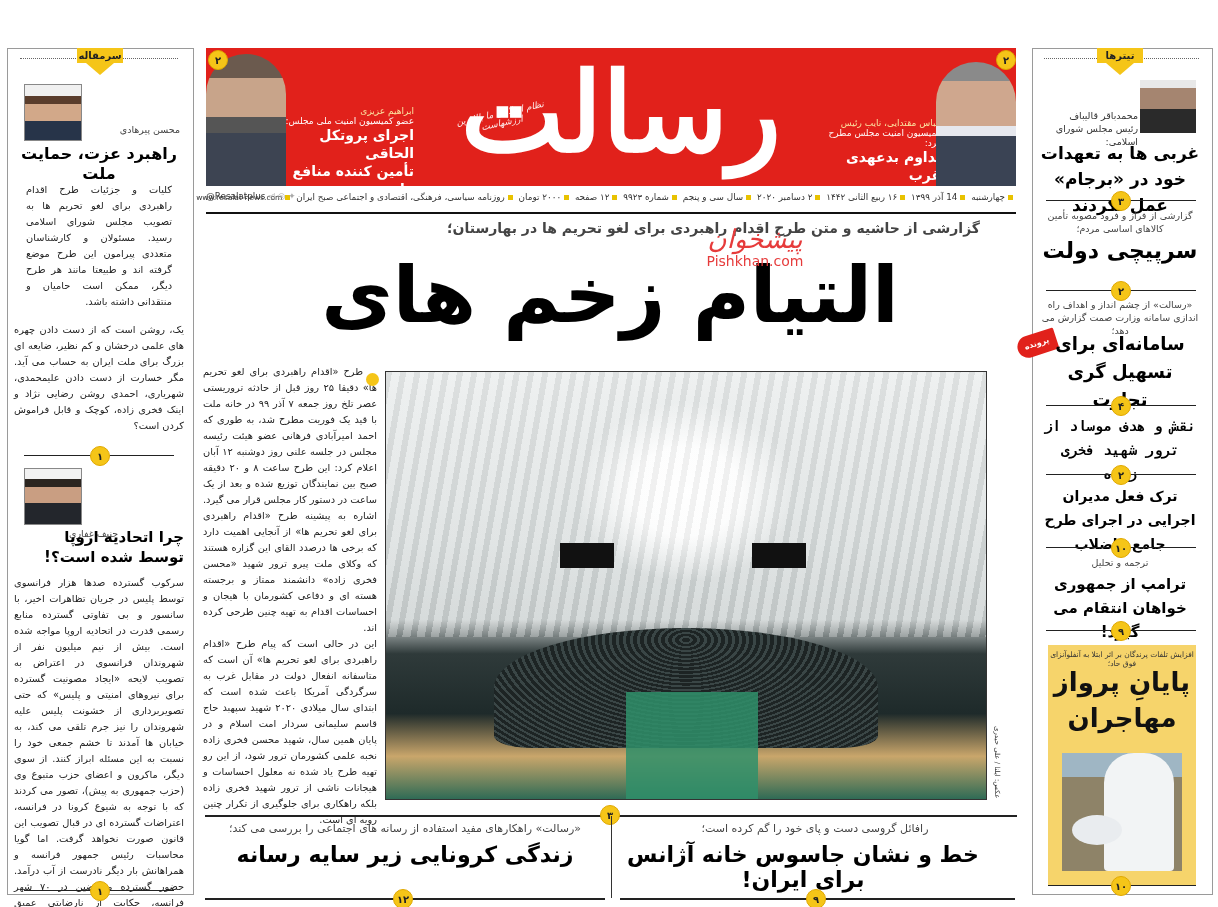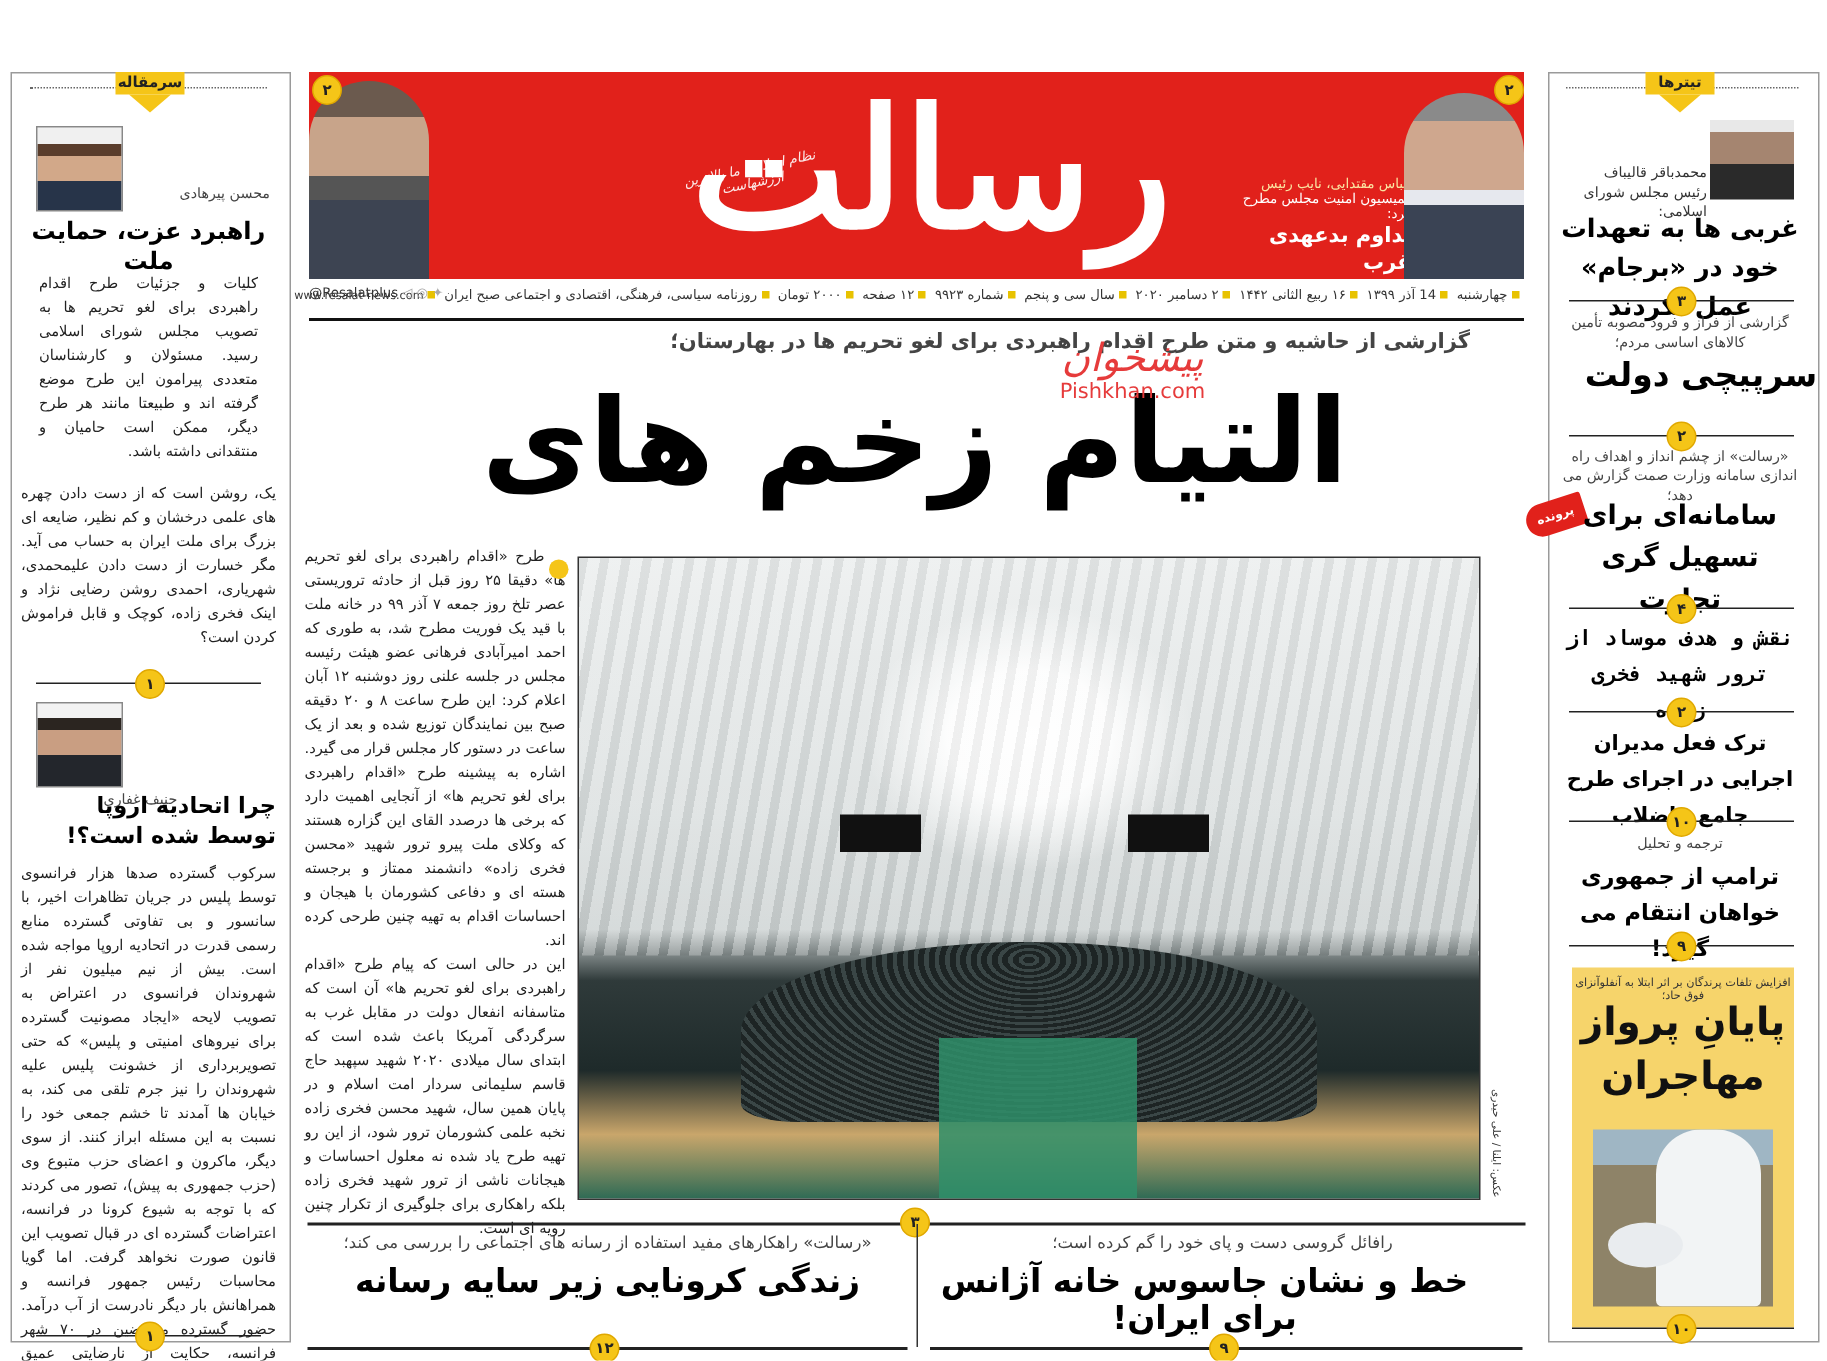--- a/index.html
+++ b/index.html
@@ -75,20 +75,26 @@
   #bird-photo .suit { position:absolute; left:42px; top:0; width:70px; height:118px; background:#f2f4f5; border-radius:30px 30px 4px 4px; }
   #bird-photo .bird { position:absolute; left:10px; top:62px; width:50px; height:30px; background:#e9ecef; border-radius:50%; }
 </style>
 </head>
 <body>
 
 <div id="masthead" class="abs">
 
   <div class="photo" style="left:0;top:6px;width:80px;height:132px;background:linear-gradient(180deg,#6b5a4e 0 18%,#c8a48a 18% 48%,#555 48% 60%,#3d4452 60% 100%);border-radius:40px 40px 0 0;"></div>
   <span class="badge abs" style="left:2px;top:2px;">۲</span>
+  <div class="mh-text" style="left:78px;top:58px;width:130px;">
+    <div class="mh-name">ابراهیم عزیزی</div>
+    <div class="mh-role">عضو کمیسیون امنیت ملی مجلس:</div>
+    <div class="mh-head">اجرای پروتکل الحاقی</div>
+    <div class="mh-head">تأمین کننده منافع ملی نیست</div>
+  </div>
 
   <div id="logo-motto">نظام اسلامی ما بالاترین ارزشهاست</div>
   <div id="logo">رسالت</div>
 
   <div class="mh-text" style="left:615px;top:70px;width:120px;">
     <div class="mh-name">عباس مقتدایی، نایب رئیس</div>
     <div class="mh-role">کمیسیون امنیت مجلس مطرح کرد:</div>
     <div class="mh-head">تداوم بدعهدی</div>
     <div class="mh-head">غرب</div>
   </div>
@@ -185,21 +191,21 @@
 <div class="photo" style="left:1140px;top:80px;width:56px;height:53px;background:linear-gradient(180deg,#e8e8e8 0 15%,#a58570 15% 55%,#2a2a2a 55% 100%);"></div>
 <div class="abs small" style="left:1040px;top:110px;width:98px;text-align:right;">
   <div>محمدباقر قالیباف</div>
   <div>رئیس مجلس شورای اسلامی:</div>
 </div>
 <div class="r-head abs" style="left:1040px;top:140px;width:160px;">غربی ها به تعهدات خود در «برجام» عمل نکردند</div>
 <div class="rule" style="left:1046px;top:200px;width:150px;height:1px;"></div>
 <span class="badge abs" style="left:1111px;top:191px;">۳</span>
 
 <div class="r-kick abs" style="left:1040px;top:209px;width:160px;">گزارشی از فراز و فرود مصوبه تأمین کالاهای اساسی مردم؛</div>
-<div class="r-head abs" style="left:1040px;top:238px;width:160px;font-size:22px;margin-left:14px;">سرپیچی دولت</div>
+<div class="r-head abs" style="left:1040px;top:238px;width:160px;font-size:22px;">سرپیچی دولت</div>
 <div class="rule" style="left:1046px;top:290px;width:150px;height:1px;"></div>
 <span class="badge abs" style="left:1111px;top:281px;">۲</span>
 
 <div class="r-kick abs" style="left:1040px;top:298px;width:160px;">«رسالت» از چشم انداز و اهداف راه اندازی سامانه وزارت صمت گزارش می دهد؛</div>
 <div id="ribbon" class="abs">پرونده</div>
 <div class="r-head abs" style="left:1040px;top:330px;width:160px;font-size:18px;line-height:28px;">سامانه‌ای برای تسهیل گری تجارت</div>
 <div class="rule" style="left:1046px;top:405px;width:150px;height:1px;"></div>
 <span class="badge abs" style="left:1111px;top:396px;">۴</span>
 
 <div class="r-head abs" style="left:1040px;top:415px;width:160px;font-size:14px;line-height:24px;font-family:Liberation Mono, monospace;">نقش و هدف موساد از ترور شهید فخری زاده</div>

